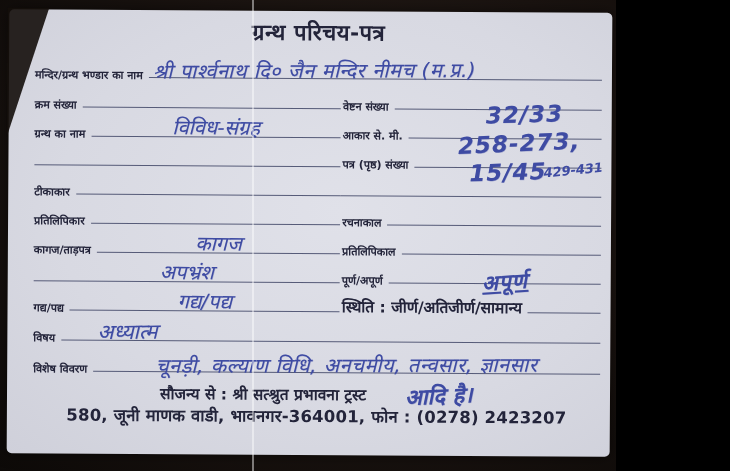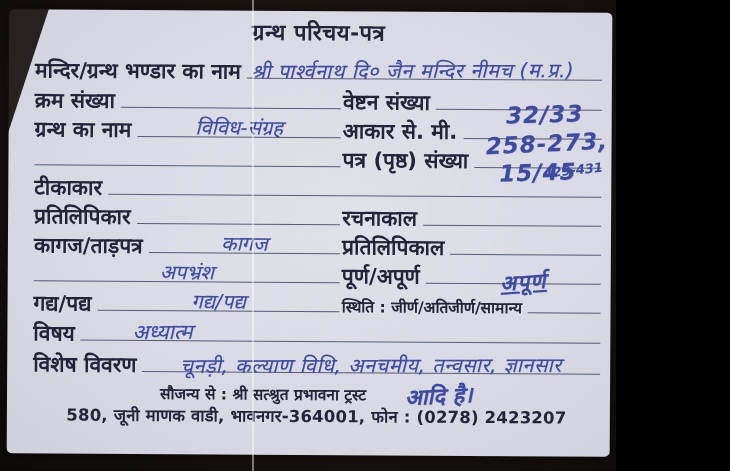--- a/index.html
+++ b/index.html
@@ -38,21 +38,21 @@
   .scan-line{
     position:absolute;left:252px;top:0;bottom:0;width:2px;
     background:rgba(255,255,255,.45);
     z-index:30;pointer-events:none;
   }
   .title{
     text-align:center;font-size:22px;font-weight:700;
     letter-spacing:.5px;height:33px;line-height:30px;
   }
   .frow{display:flex;align-items:flex-end;height:30px;position:relative;}
-  .flabel{white-space:nowrap;font-weight:700;font-size:21px;padding-right:6px;line-height:1.15;}
+  .flabel{white-space:nowrap;font-weight:700;font-size:11px;padding-right:6px;line-height:1.15;}
   .fline{
     flex:1;position:relative;height:100%;
     border-bottom:1.4px solid var(--rule);
     margin-bottom:5px;min-width:8px;
   }
   .pair{display:flex;height:29px;}
   .lpart{width:54%;display:flex;align-items:flex-end;min-width:0;}
   .rpart{flex:1;display:flex;align-items:flex-end;min-width:0;}
   .rpart .flabel{padding-left:2px;margin-top:24px;}
   .pair:nth-child(8) .rpart .flabel{font-size:15.5px;}
@@ -67,21 +67,21 @@
   .rhw{font-size:23px;font-weight:600;bottom:-18px;letter-spacing:1px;transform:rotate(-2deg);}
   .pair:nth-child(1) .rhw{transform:translateX(26px) rotate(-2deg);}
   .pair:nth-child(2) .rhw{transform:translateX(14px) rotate(-3deg);}
   .pair:nth-child(7) .rhw{font-size:21px;bottom:-12px;transform:translateX(10px) rotate(-4deg);text-decoration:underline;}
   .hw-extra{
     position:absolute;right:-2px;bottom:-10px;font-size:13px;
     color:var(--ink);font-style:italic;white-space:nowrap;z-index:11;
     transform:rotate(-6deg);font-weight:600;
   }
   .subject-row{height:31px;}
-  .subject-row .hw{left:52px;right:auto;font-size:21px;bottom:-5px;transform:rotate(-1deg);text-align:right;}
+  .subject-row .hw{left:36px;right:auto;font-size:21px;bottom:-5px;transform:rotate(-1deg);text-align:right;}
   .details-row{height:31px;}
   .details-row .hw{left:0;font-size:20px;bottom:-6px;letter-spacing:.5px;transform:rotate(-.5deg);}
   .courtesy{
     text-align:center;font-weight:700;font-size:15.5px;
     height:27px;line-height:30px;position:relative;
   }
   .courtesy .hw2{
     display:inline-block;font-style:italic;font-size:22px;color:var(--ink);
     font-weight:600;margin-left:34px;transform:translateY(3px) rotate(-3deg);
     text-shadow:.4px .4px 0 rgba(62,75,163,.35);

